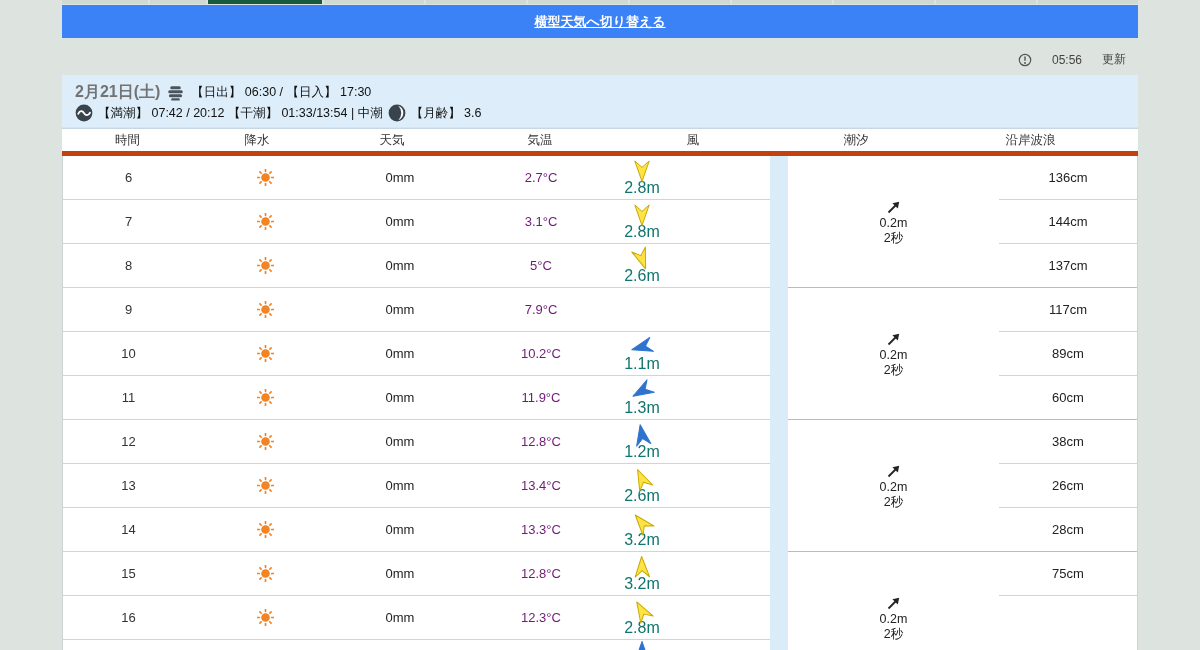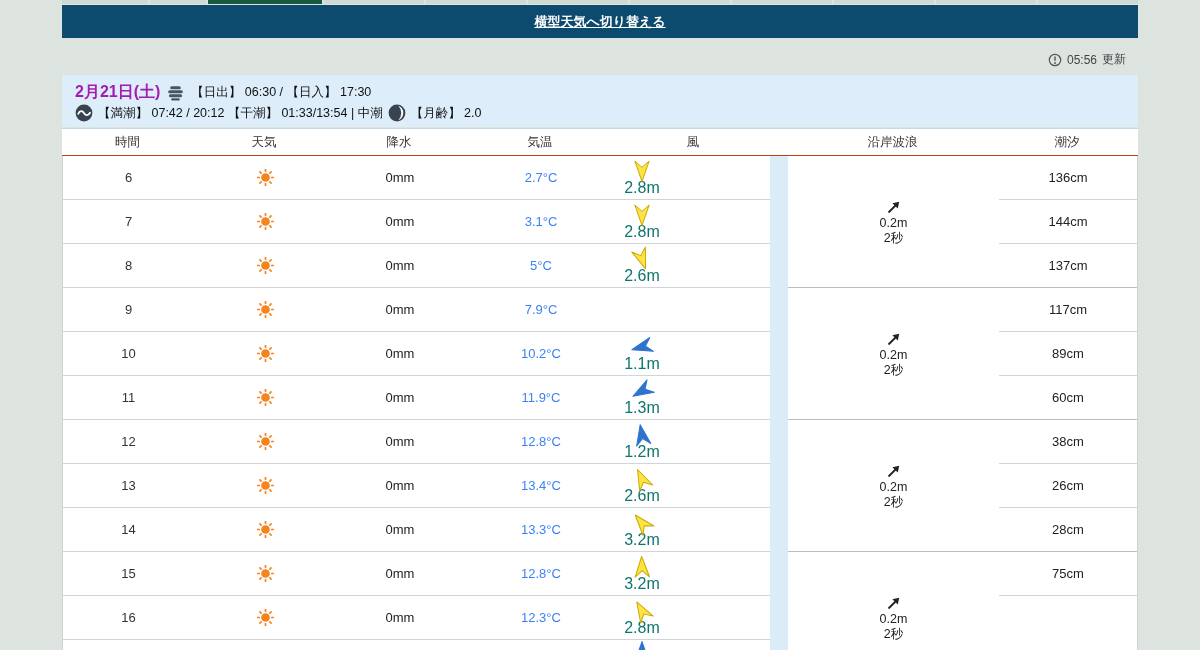--- a/index.html
+++ b/index.html
@@ -8,45 +8,45 @@
     background:#dde4e0;
     font-family:"Liberation Sans","DejaVu Sans",sans-serif;
     color:#333; position:relative;
   }
   
   .tabstrip { position:absolute; left:62px; top:0; width:1076px; height:4px; display:flex; gap:2px; }
   .tabstrip .tab { height:4px; background:#cfdad3; }
   .tabstrip .tab.active { background:#175a3e; }
   
   .banner { position:absolute; left:62px; top:5px; width:1076px; height:33px;
-    background:#0c4a6e; display:flex; align-items:center; justify-content:center; }
+    background:#3b82f6; display:flex; align-items:center; justify-content:center; }
   .banner a { color:#ffffff; font-size:13px; font-weight:bold; text-decoration:underline; cursor:pointer; }
   
   .update { position:absolute; top:51px; right:74px; font-size:12px; color:#444;
-    display:flex; align-items:center; gap:5px; }
+    display:flex; align-items:center; gap:20px; }
   
   .date-header { position:absolute; left:62px; top:75px; width:1076px; height:52px;
     background:#ddeefa; padding:7px 0 0 13px; }
   .dh-line { display:flex; align-items:center; gap:6px; font-size:12.5px; color:#111; }
   .dh-line + .dh-line { margin-top:1px; gap:5px; }
-  .date-title { font-size:16px; font-weight:bold; color:#a21caf; }
+  .date-title { font-size:16px; font-weight:bold; color:#737373; }
   
   .table-wrap { position:absolute; left:62px; top:128px; width:1076px; height:522px;
     background:#ffffff; overflow:hidden; }
-  .thead { display:flex; height:28px; border-top:1px solid #c9d7e2; border-bottom:1px solid #c2410c; }
+  .thead { display:flex; height:28px; border-top:1px solid #c9d7e2; border-bottom:5px solid #c2410c; }
   .thead .th { display:flex; align-items:center; justify-content:center;
     font-size:12.5px; color:#333; }
   .tbody { display:flex; height:494px; overflow:hidden; position:relative; }
   .left-table { width:708px; border-left:1px solid #cfd3d6; }
   .row { display:flex; align-items:center; height:44px; border-bottom:1px solid #d2d5d8; }
   .row.partial { border-bottom:none; align-items:flex-start; }
   .c-time    { width:131px; text-align:center; font-size:13px; color:#333; }
   .c-weather { width:142px; display:flex; justify-content:center; align-items:center; }
   .c-precip  { width:128px; text-align:center; font-size:13px; color:#222; }
-  .c-temp    { width:154px; text-align:center; font-size:13px; color:#3b82f6; }
+  .c-temp    { width:154px; text-align:center; font-size:13px; color:#701a75; }
   .c-wind    { width:152px; }
   .wind-box  { margin-left:5px; width:38px; display:flex; flex-direction:column; align-items:center; }
   .wind-box .speed { font-size:16px; color:#0f766e; margin-top:-4px; }
   .wind-arrow { display:block; }
   .band { width:18px; background:#d9ecf8; }
   .right-table { width:350px; border-right:1px solid #cfd3d6; }
   .group { display:flex; height:132px; border-bottom:1px solid #b7bdc2; }
   .wave-cell { width:211px; display:flex; flex-direction:column; align-items:center;
     justify-content:center; font-size:12.5px; color:#222; line-height:15px; }
   .tide-stack { width:138px; display:flex; flex-direction:column; }
@@ -100,34 +100,34 @@
   <div class="dh-line">
     <svg class="ic" width="18" height="18" viewBox="0 0 18 18">
       <circle cx="9" cy="9" r="8.4" fill="#39434e"></circle>
       <path d="M3.2,9.8 C4.9,6.4 7.4,6.4 9.1,9.2 C10.8,12 13.3,11.9 15,8.8" stroke="#ffffff" stroke-width="1.8" fill="none" stroke-linecap="round"></path>
     </svg>
     <span>【満潮】 07:42 / 20:12 【干潮】 01:33/13:54 | 中潮</span>
     <svg class="ic" width="18" height="18" viewBox="0 0 18 18">
       <circle cx="9" cy="9" r="8.4" fill="#39434e"></circle>
       <path d="M10.3,1.8 A7.7,7.7 0 0 1 10.3,16.2 A10.2,10.2 0 0 0 10.3,1.8 Z" fill="#ffffff"></path>
     </svg>
-    <span>【月齢】 2.0</span>
+    <span>【月齢】 3.6</span>
   </div>
 </div>
 
 <div class="table-wrap">
   <div class="thead">
       <div class="th" style="width: 131px;">時間</div>
+      <div class="th" style="width: 128px;">降水</div>
       <div class="th" style="width: 142px;">天気</div>
-      <div class="th" style="width: 128px;">降水</div>
       <div class="th" style="width: 154px;">気温</div>
       <div class="th" style="width: 152px;">風</div>
       <div class="th" style="width: 18px;"></div>
+      <div class="th" style="width: 138px;">潮汐</div>
       <div class="th" style="width: 211px;">沿岸波浪</div>
-      <div class="th" style="width: 138px;">潮汐</div>
     </div>
   <div class="tbody">
     <div class="left-table">
         <div class="row">
           <div class="c-time">6</div>
           <div class="c-weather">
             <svg class="ic" width="17" height="17" viewBox="0 0 17 17">
               <circle cx="8.5" cy="8.5" r="4.3" fill="#F5831F"></circle>
               <g stroke="#F5831F" stroke-width="1.7" stroke-linecap="round">
                 <line x1="14.7" y1="8.5" x2="16.4" y2="8.5"></line>

